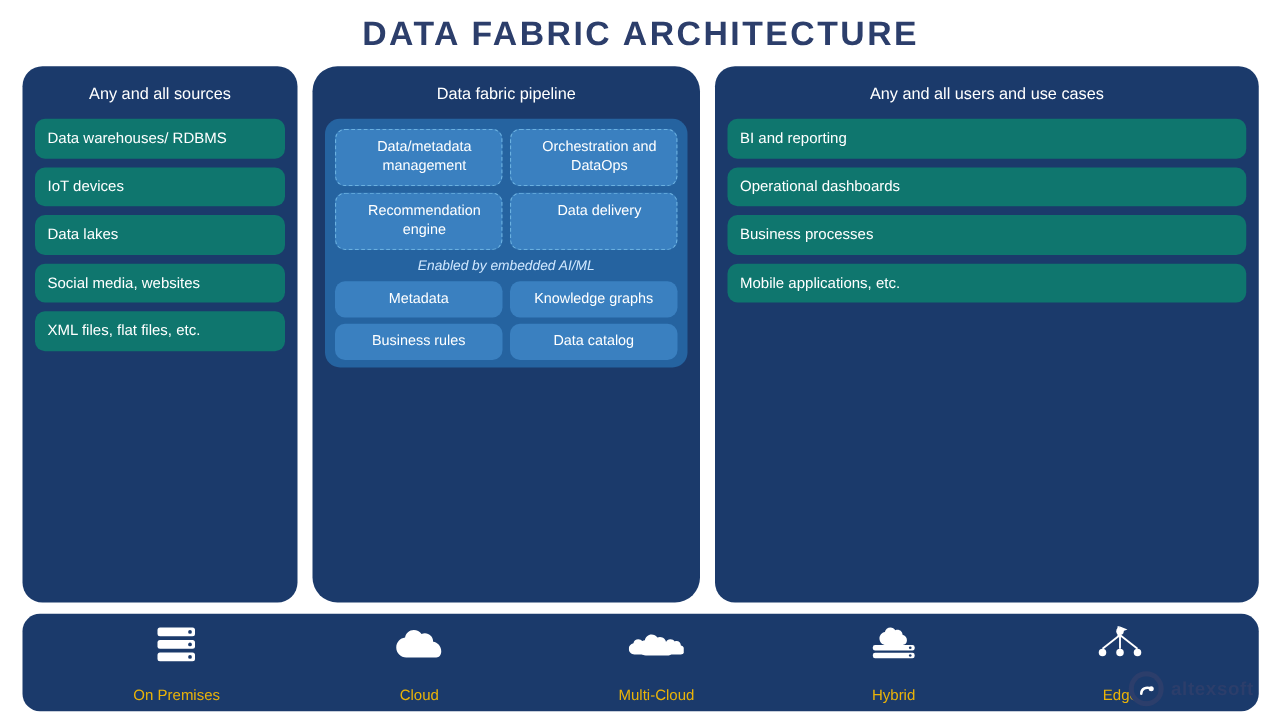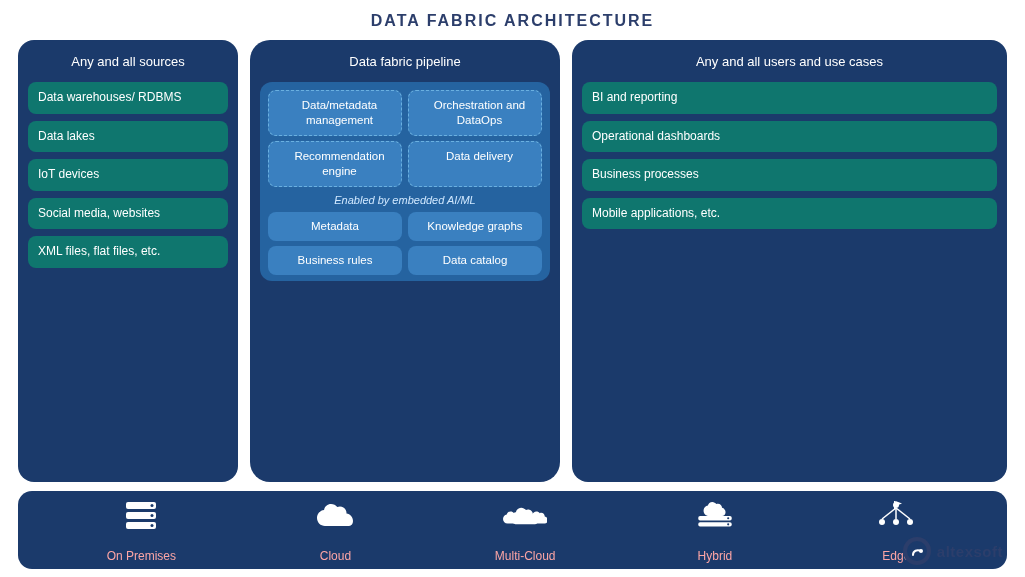--- a/index.html
+++ b/index.html
@@ -15,21 +15,21 @@
       width: 1025px;
       height: 577px;
       background: #fff;
       display: flex;
       flex-direction: column;
       padding: 10px 18px 8px 18px;
     }
 
     .page-title {
       text-align: center;
-      font-size: 16px;
+      font-size: 27px;
       font-weight: 600;
       color: #2c3e6b;
       letter-spacing: 2px;
       margin-bottom: 10px;
       margin-top: 2px;
     }
 
     .top-section {
       display: flex;
       flex-direction: row;
@@ -132,21 +132,21 @@
       flex-direction: row;
       align-items: center;
       justify-content: space-around;
     }
 
     .bottom-item {
       display: flex;
       flex-direction: column;
       align-items: center;
       gap: 16px;
-      color: #fca5a5;
+      color: #eab308;
       font-size: 12px;
     }
 
     .bottom-icon {
       width: 44px;
       height: 34px;
       display: flex;
       align-items: center;
       justify-content: center;
     }
@@ -184,22 +184,22 @@
 <body>
 
 <div class="main-container">
   <div class="page-title">DATA FABRIC ARCHITECTURE</div>
 
   <div class="top-section">
 
     <div class="panel panel-sources">
       <div class="panel-label">Any and all sources</div>
       <div class="item-btn">Data warehouses/ RDBMS</div>
+      <div class="item-btn">IoT devices</div>
       <div class="item-btn">Data lakes</div>
-      <div class="item-btn">IoT devices</div>
       <div class="item-btn">Social media, websites</div>
       <div class="item-btn">XML files, flat files, etc.</div>
     </div>
 
     <div class="panel panel-pipeline">
       <div class="panel-label">Data fabric pipeline</div>
       <div class="pipeline-inner">
         <div class="pipeline-row">
           <div class="pipeline-cell dashed-border">Data/metadata management</div>
           <div class="pipeline-cell dashed-border">Orchestration and DataOps</div>

